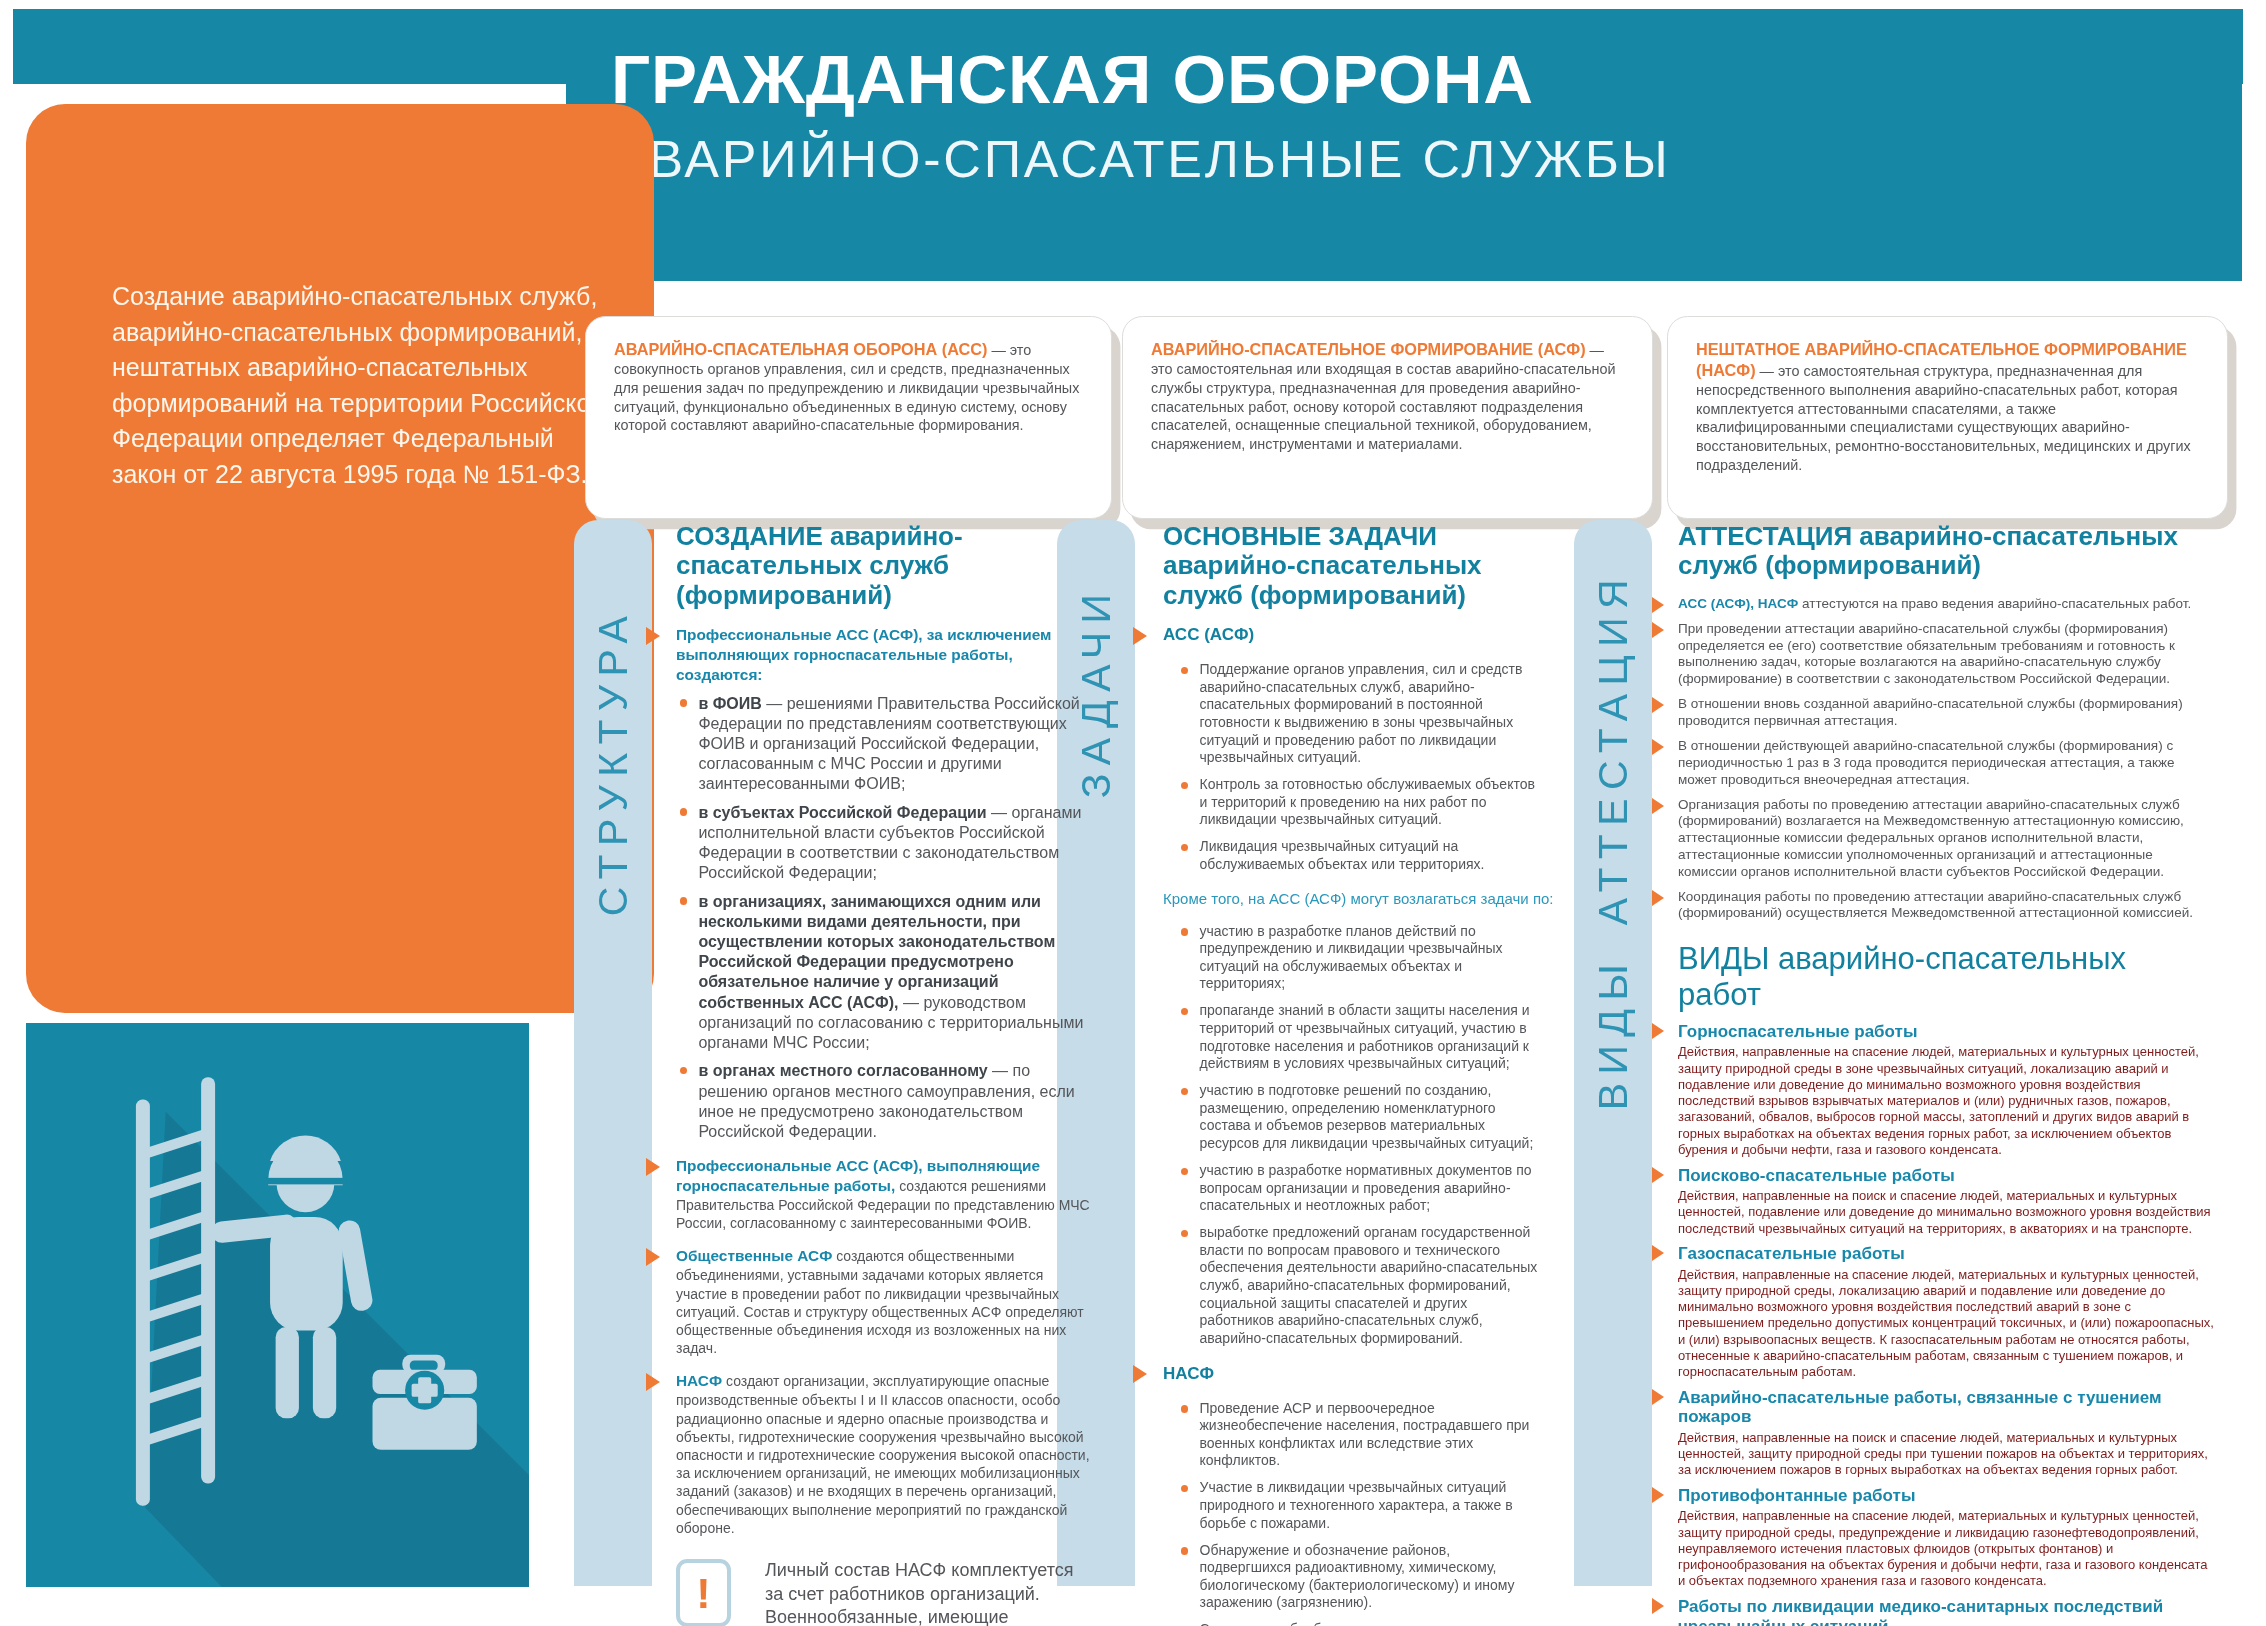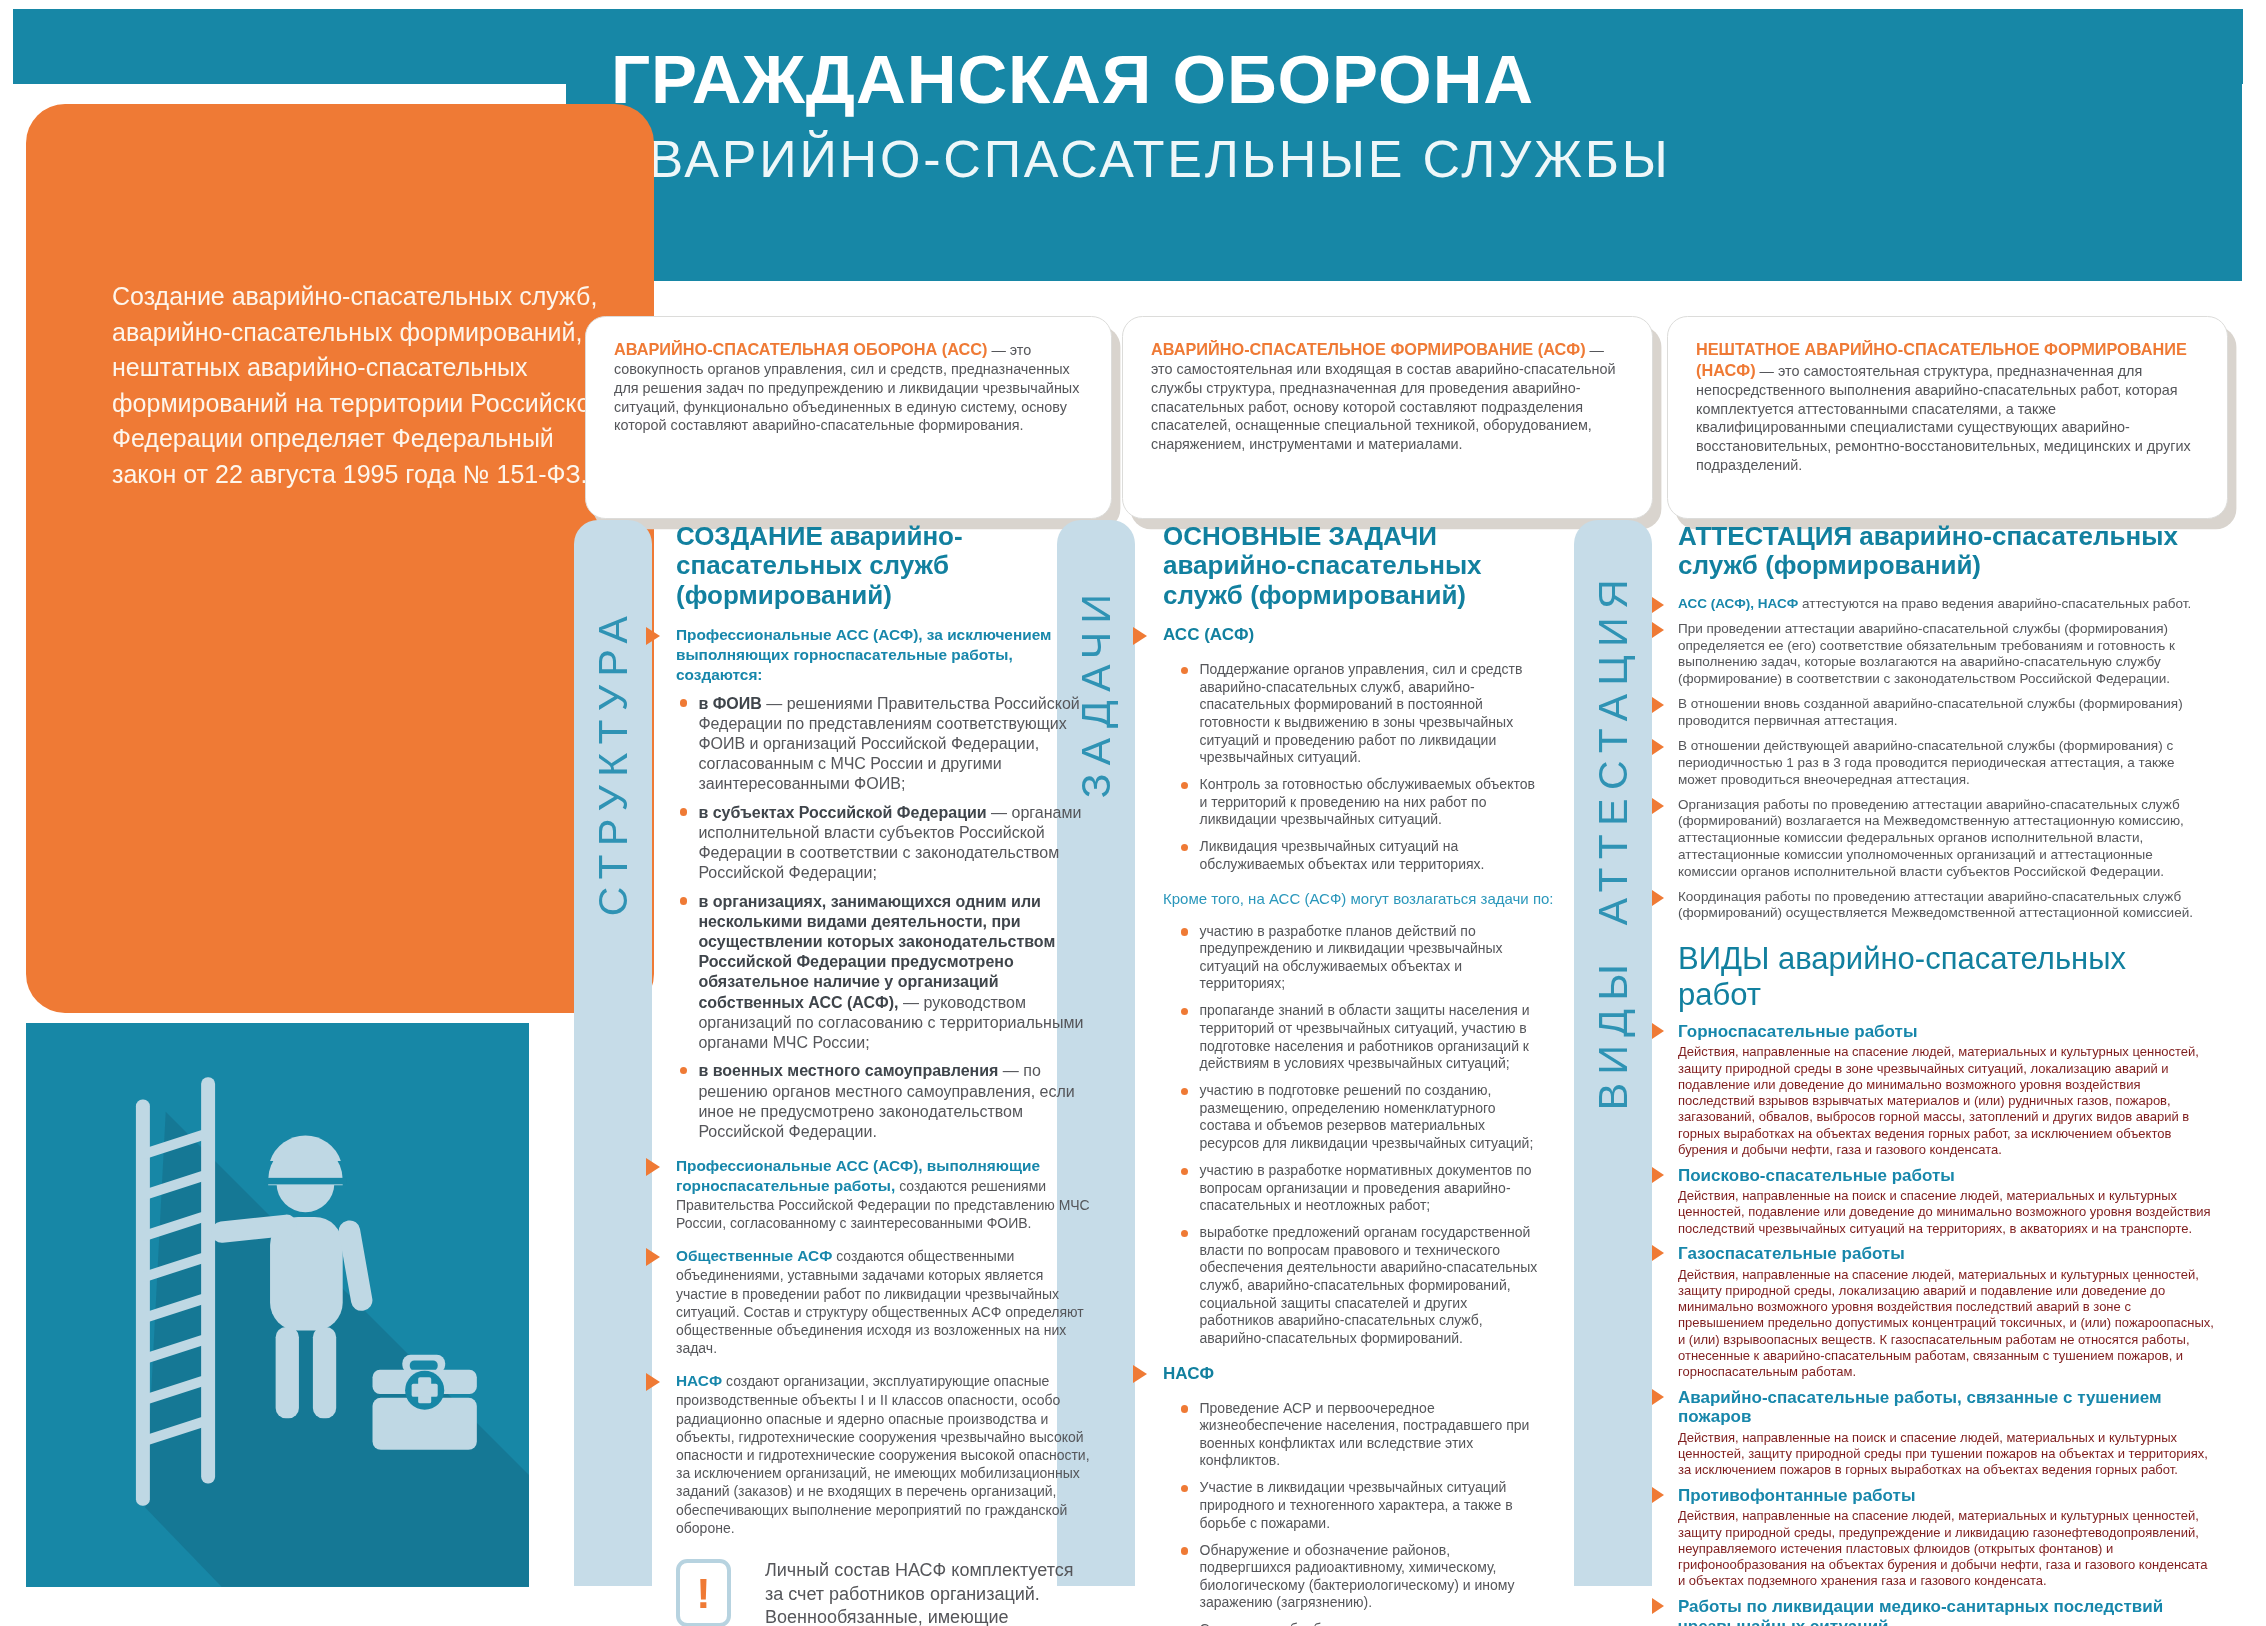--- a/index.html
+++ b/index.html
@@ -157,21 +157,21 @@
   <div class="col" id="col-structure">
     <h2 class="col-heading">СОЗДАНИЕ аварийно-спасательных служб (формирований)</h2>
 
     <div class="s-section">
       <span class="arrow"></span>
       <p class="s-lead"><b>Профессиональные АСС (АСФ), за исключением выполняющих горноспасательные работы, создаются:</b><span></span></p>
       <ul class="sub-bullets">
         <li><b>в ФОИВ</b><span> — решениями Правительства Российской Федерации по представлениям соответствующих ФОИВ и организаций Российской Федерации, согласованным с МЧС России и другими заинтересованными ФОИВ;</span></li>
         <li><b>в субъектах Российской Федерации</b><span> — органами исполнительной власти субъектов Российской Федерации в соответствии с законодательством Российской Федерации;</span></li>
         <li><b>в организациях, занимающихся одним или несколькими видами деятельности, при осуществлении которых законодательством Российской Федерации предусмотрено обязательное наличие у организаций собственных АСС (АСФ),</b><span> — руководством организаций по согласованию с территориальными органами МЧС России;</span></li>
-        <li><b>в военных местного самоуправления</b><span> — по решению органов местного самоуправления, если иное не предусмотрено законодательством Российской Федерации.</span></li>
+        <li><b>в органах местного согласованному</b><span> — по решению органов местного самоуправления, если иное не предусмотрено законодательством Российской Федерации.</span></li>
       </ul>
     </div>
 
     <div class="s-section">
       <span class="arrow"></span>
       <p class="s-lead"><b>Профессиональные АСС (АСФ), выполняющие горноспасательные работы,</b><span> создаются решениями Правительства Российской Федерации по представлению МЧС России, согласованному с заинтересованными ФОИВ.</span></p>
     </div>
 
     <div class="s-section">
       <span class="arrow"></span>

